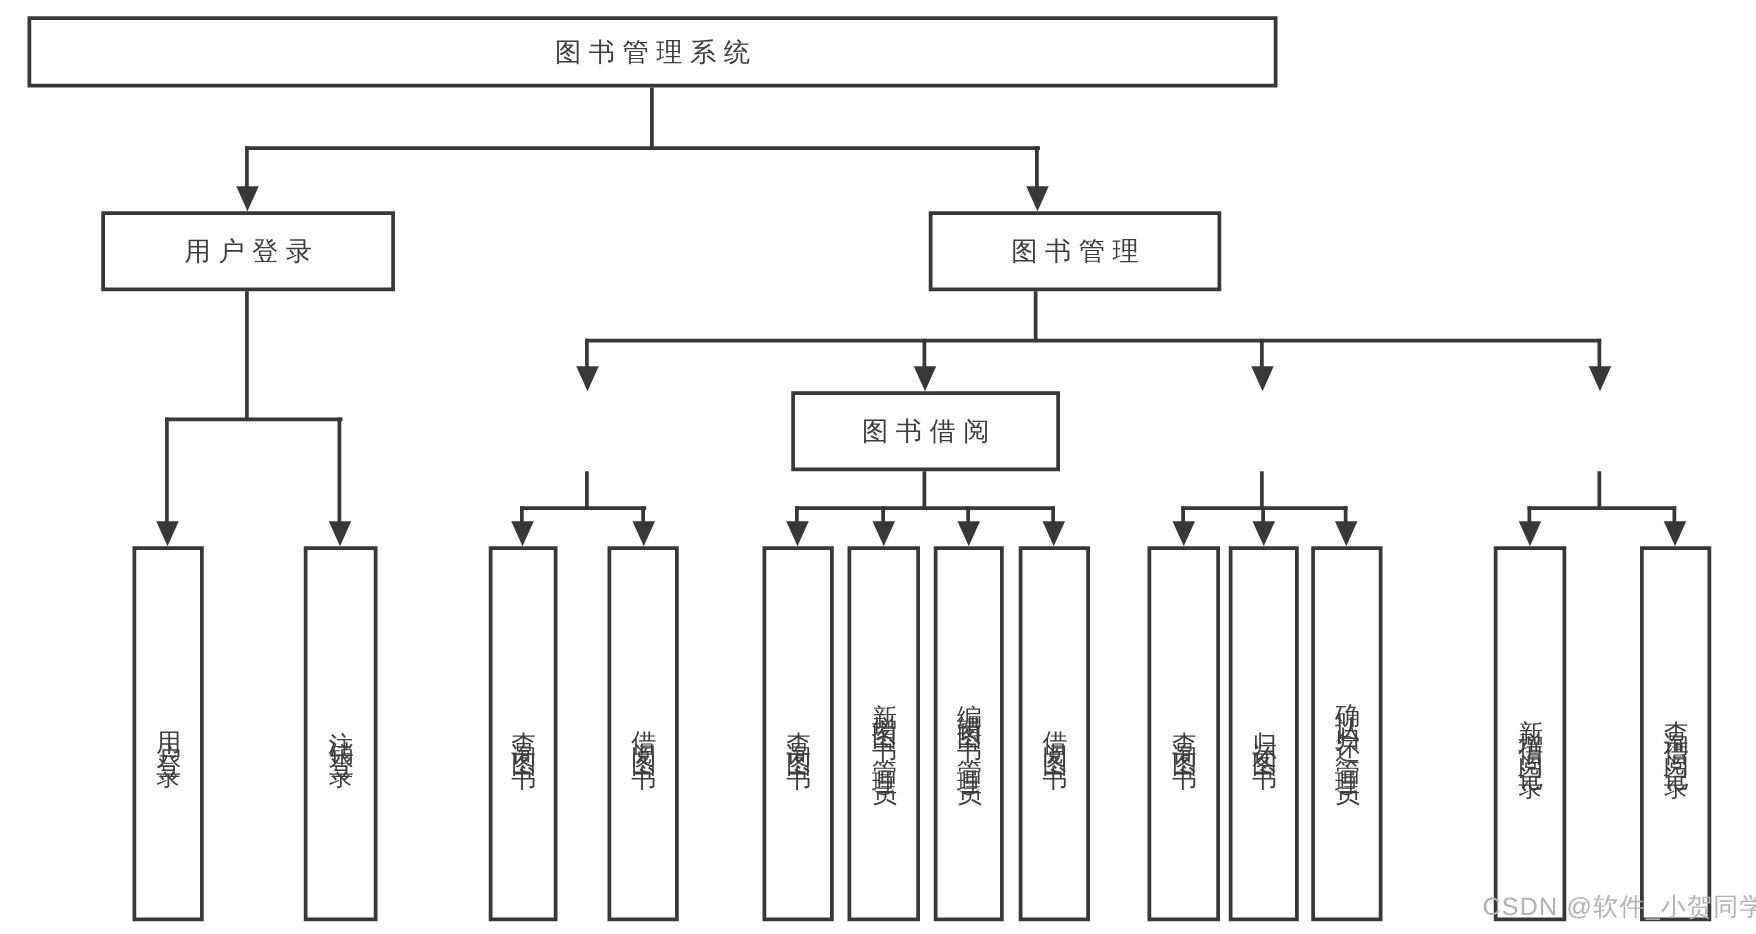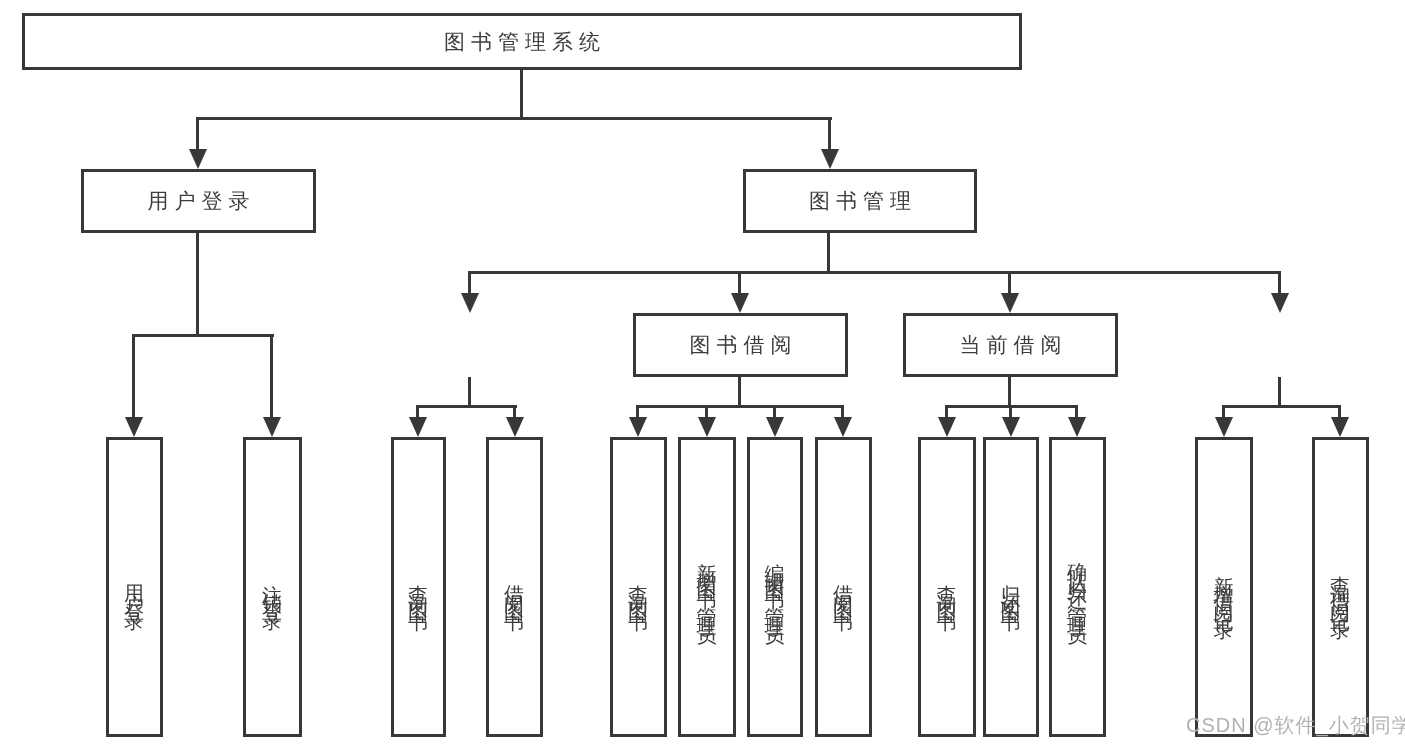--- a/index.html
+++ b/index.html
@@ -73,23 +73,20 @@
   <i class="ar" style="left:461px;top:293px;"></i>
   <i class="vl" style="left:738px;top:271px;height:24px;"></i>
   <i class="ar" style="left:731px;top:293px;"></i>
   <i class="vl" style="left:1008px;top:271px;height:24px;"></i>
   <i class="ar" style="left:1001px;top:293px;"></i>
   <i class="vl" style="left:1278px;top:271px;height:24px;"></i>
   <i class="ar" style="left:1271px;top:293px;"></i>
 
   <div class="box hbox" style="left:633px;top:313px;width:215px;height:64px;">
     <span>图书借阅</span>
-  </div>
-  <div class="box hbox" style="left:903px;top:313px;width:215px;height:64px;">
-    <span>当前借阅</span>
   </div>
 
   <i class="vl" style="left:468px;top:377px;height:30px;"></i>
   <i class="hl" style="left:416px;top:405px;width:101px;"></i>
   <i class="vl" style="left:416px;top:405px;height:14px;"></i>
   <i class="ar" style="left:409px;top:417px;"></i>
   <i class="vl" style="left:513px;top:405px;height:14px;"></i>
   <i class="ar" style="left:506px;top:417px;"></i>
 
   <i class="vl" style="left:738px;top:377px;height:30px;"></i>

